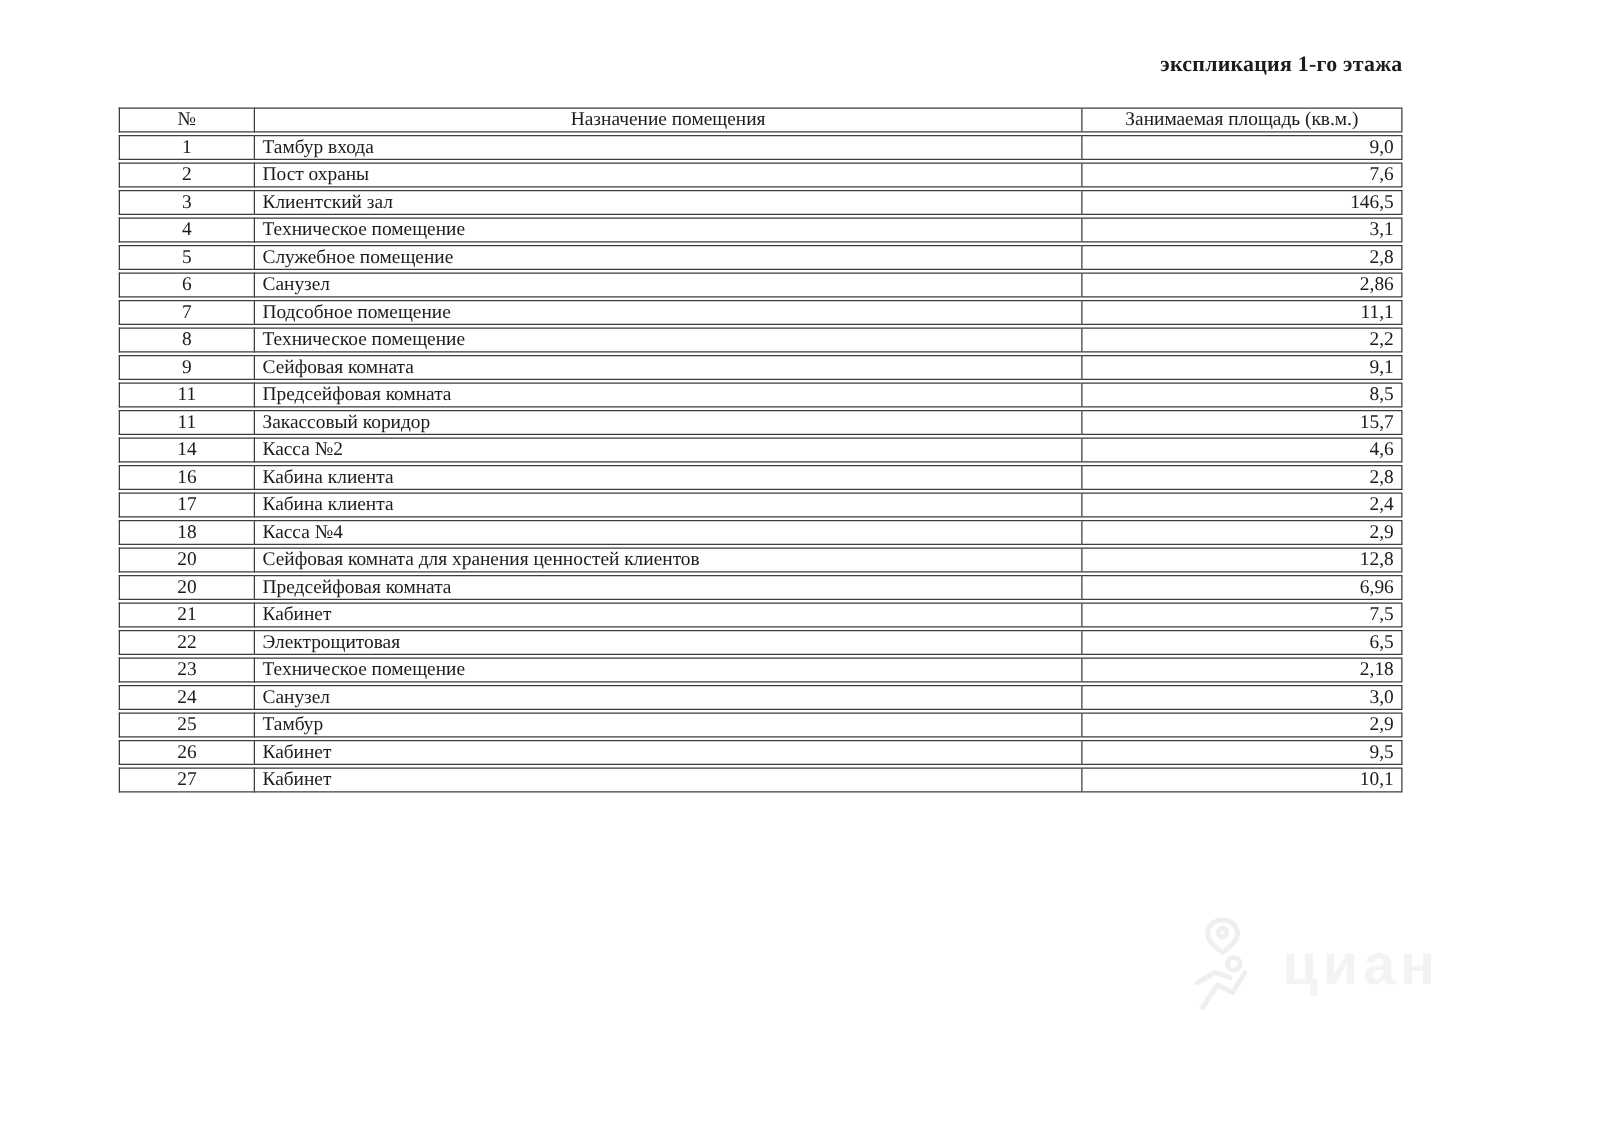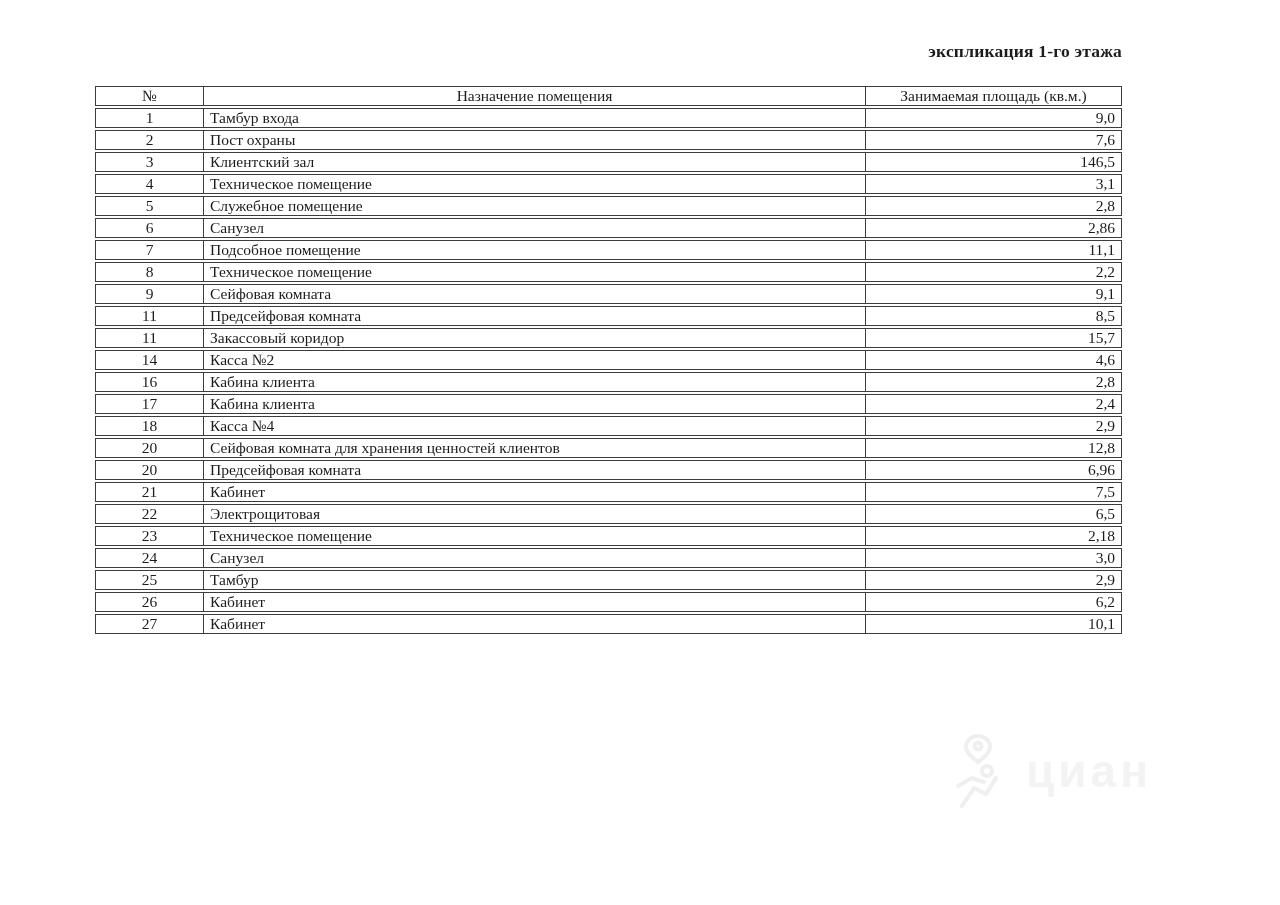--- a/index.html
+++ b/index.html
@@ -200,21 +200,21 @@
         <td class="area">3,0</td>
       </tr>
       <tr>
         <td class="num">25</td>
         <td class="name">Тамбур</td>
         <td class="area">2,9</td>
       </tr>
       <tr>
         <td class="num">26</td>
         <td class="name">Кабинет</td>
-        <td class="area">6,2</td>
+        <td class="area">9,5</td>
       </tr>
       <tr>
         <td class="num">27</td>
         <td class="name">Кабинет</td>
         <td class="area">10,1</td>
       </tr>
     </tbody>
 </table>
 
 <div class="watermark">

